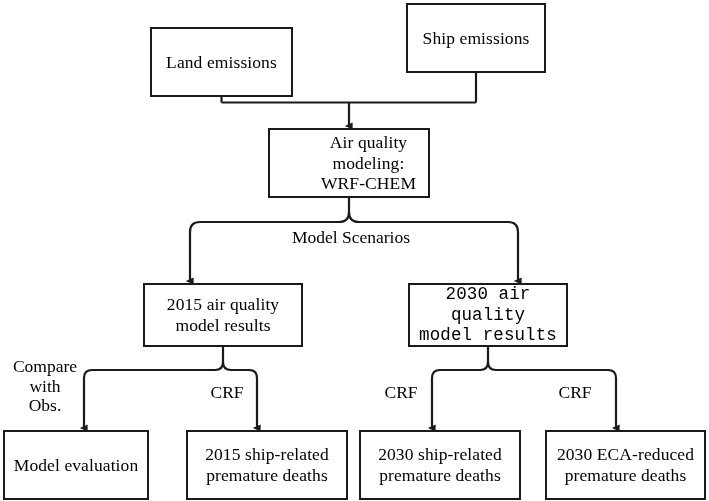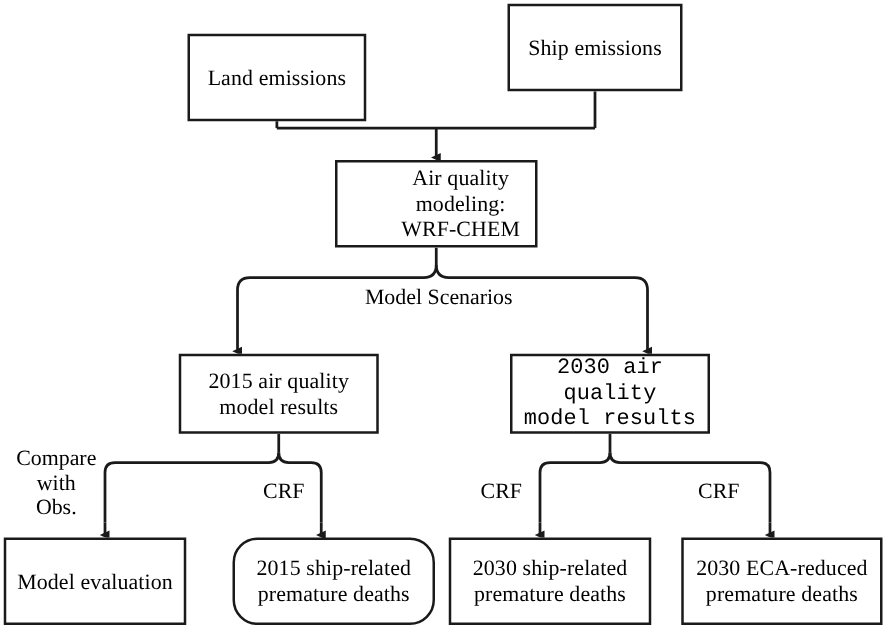--- a/index.html
+++ b/index.html
@@ -48,21 +48,21 @@
     text-align: center;
     white-space: pre-line;
     background: transparent;
   }
   .n-land      { left: 150px; top: 3px;   width: 143px; height: 70px; margin-top: 24px; }
   .n-ship      { left: 406px; top: 3px;   width: 140px; height: 70px; }
   .n-wrf       { left: 268px; top: 128px; width: 162px; height: 70px; padding-left: 39px; }
   .n-2015aq    { left: 143px; top: 283px; width: 160px; height: 64px; font-family: Liberation Serif, serif; }
   .n-2030aq    { left: 408px; top: 283px; width: 160px; height: 64px; font-family: Liberation Mono, monospace; }
   .n-modeleval { left: 3px;   top: 430px; width: 146px; height: 70px; }
-  .n-2015ship  { left: 186px; top: 430px; width: 162px; height: 70px; border-radius: 20px; }
+  .n-2015ship  { left: 186px; top: 430px; width: 162px; height: 70px; }
   .n-2030ship  { left: 359px; top: 430px; width: 162px; height: 70px; }
   .n-2030eca   { left: 545px; top: 430px; width: 161px; height: 70px; }
 
   .lbl-model-scenarios { left: 266px; top: 228px; width: 170px; font-family: Liberation Serif, serif; }
   .lbl-compare         { left: 6px;   top: 357px; width: 78px; text-align: center; }
   .lbl-crf-1           { left: 205px; top: 383px; width: 44px; }
   .lbl-crf-2           { left: 379px; top: 383px; width: 44px; }
   .lbl-crf-3           { left: 553px; top: 383px; width: 44px; }
 </style>
 </head>

